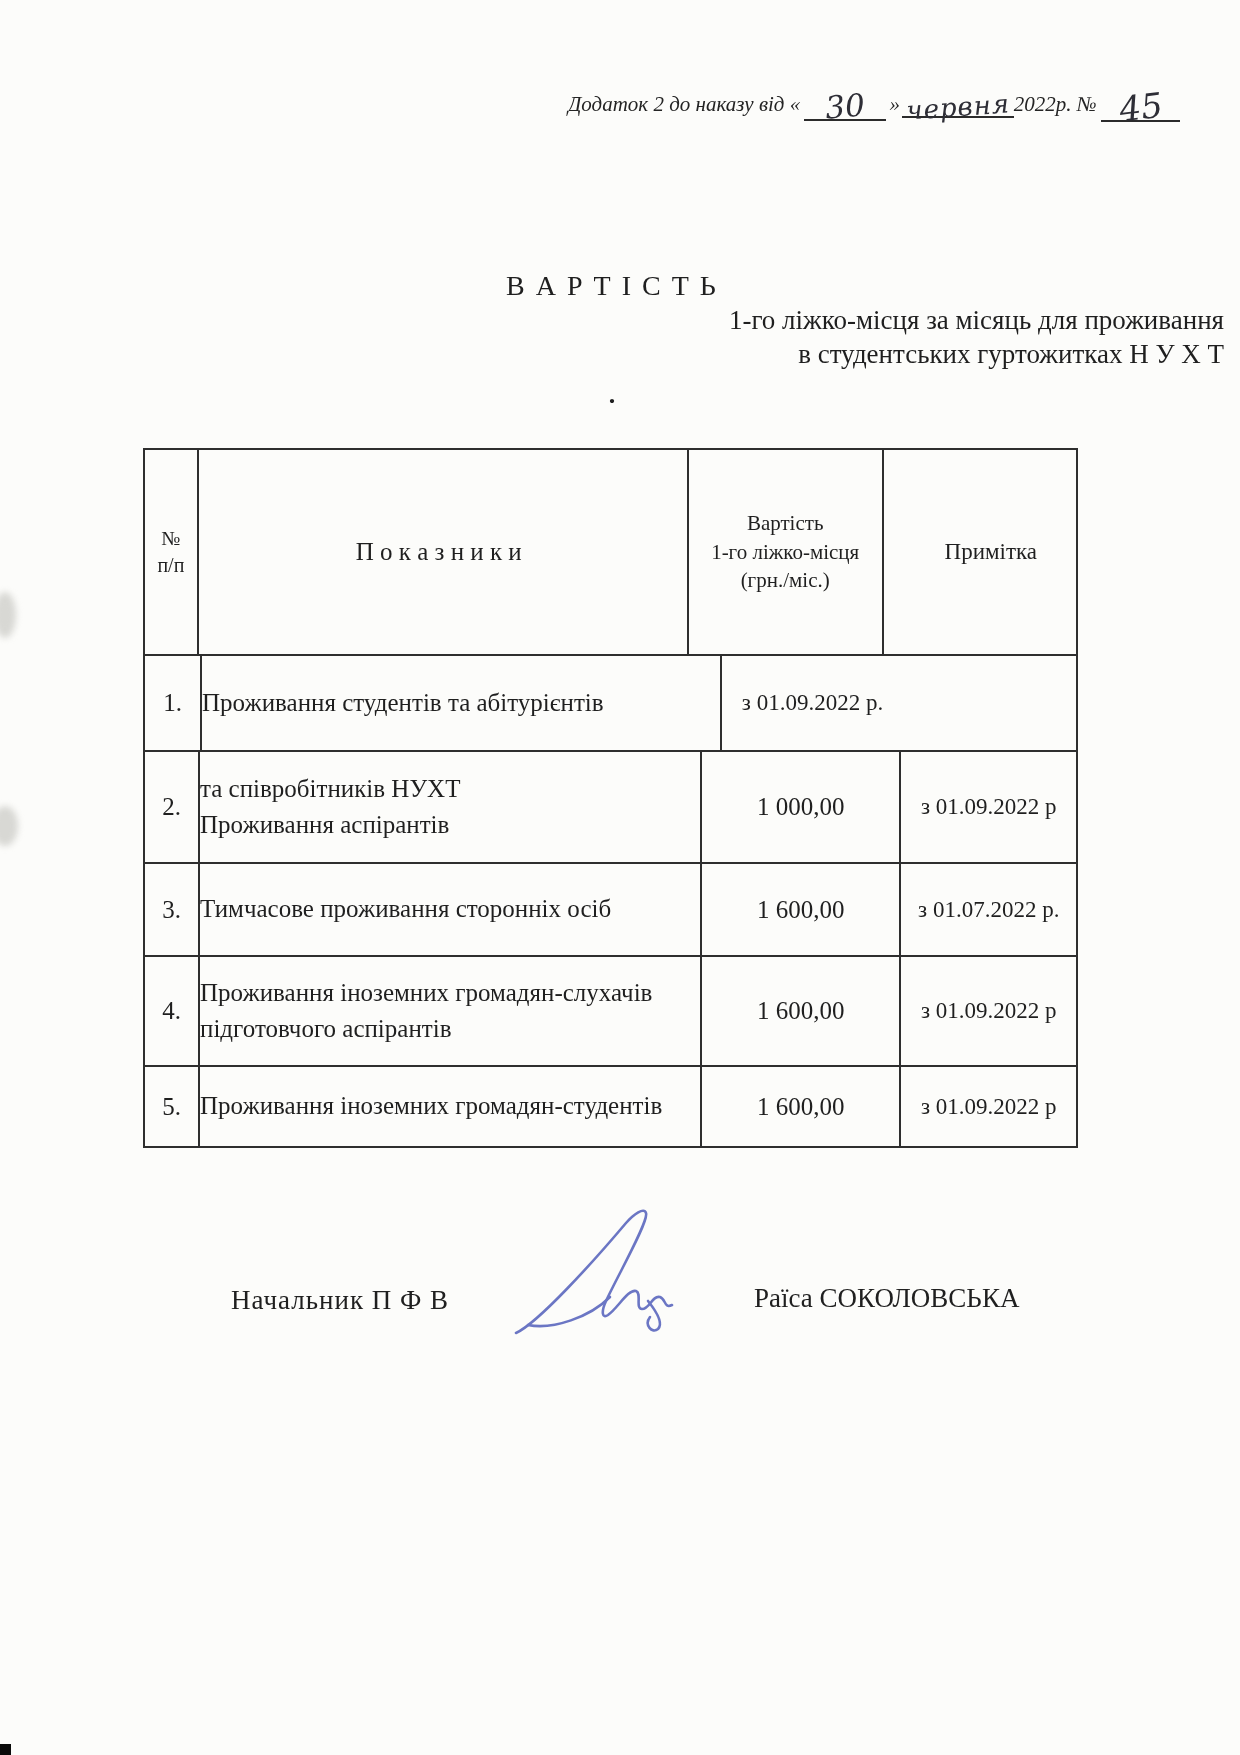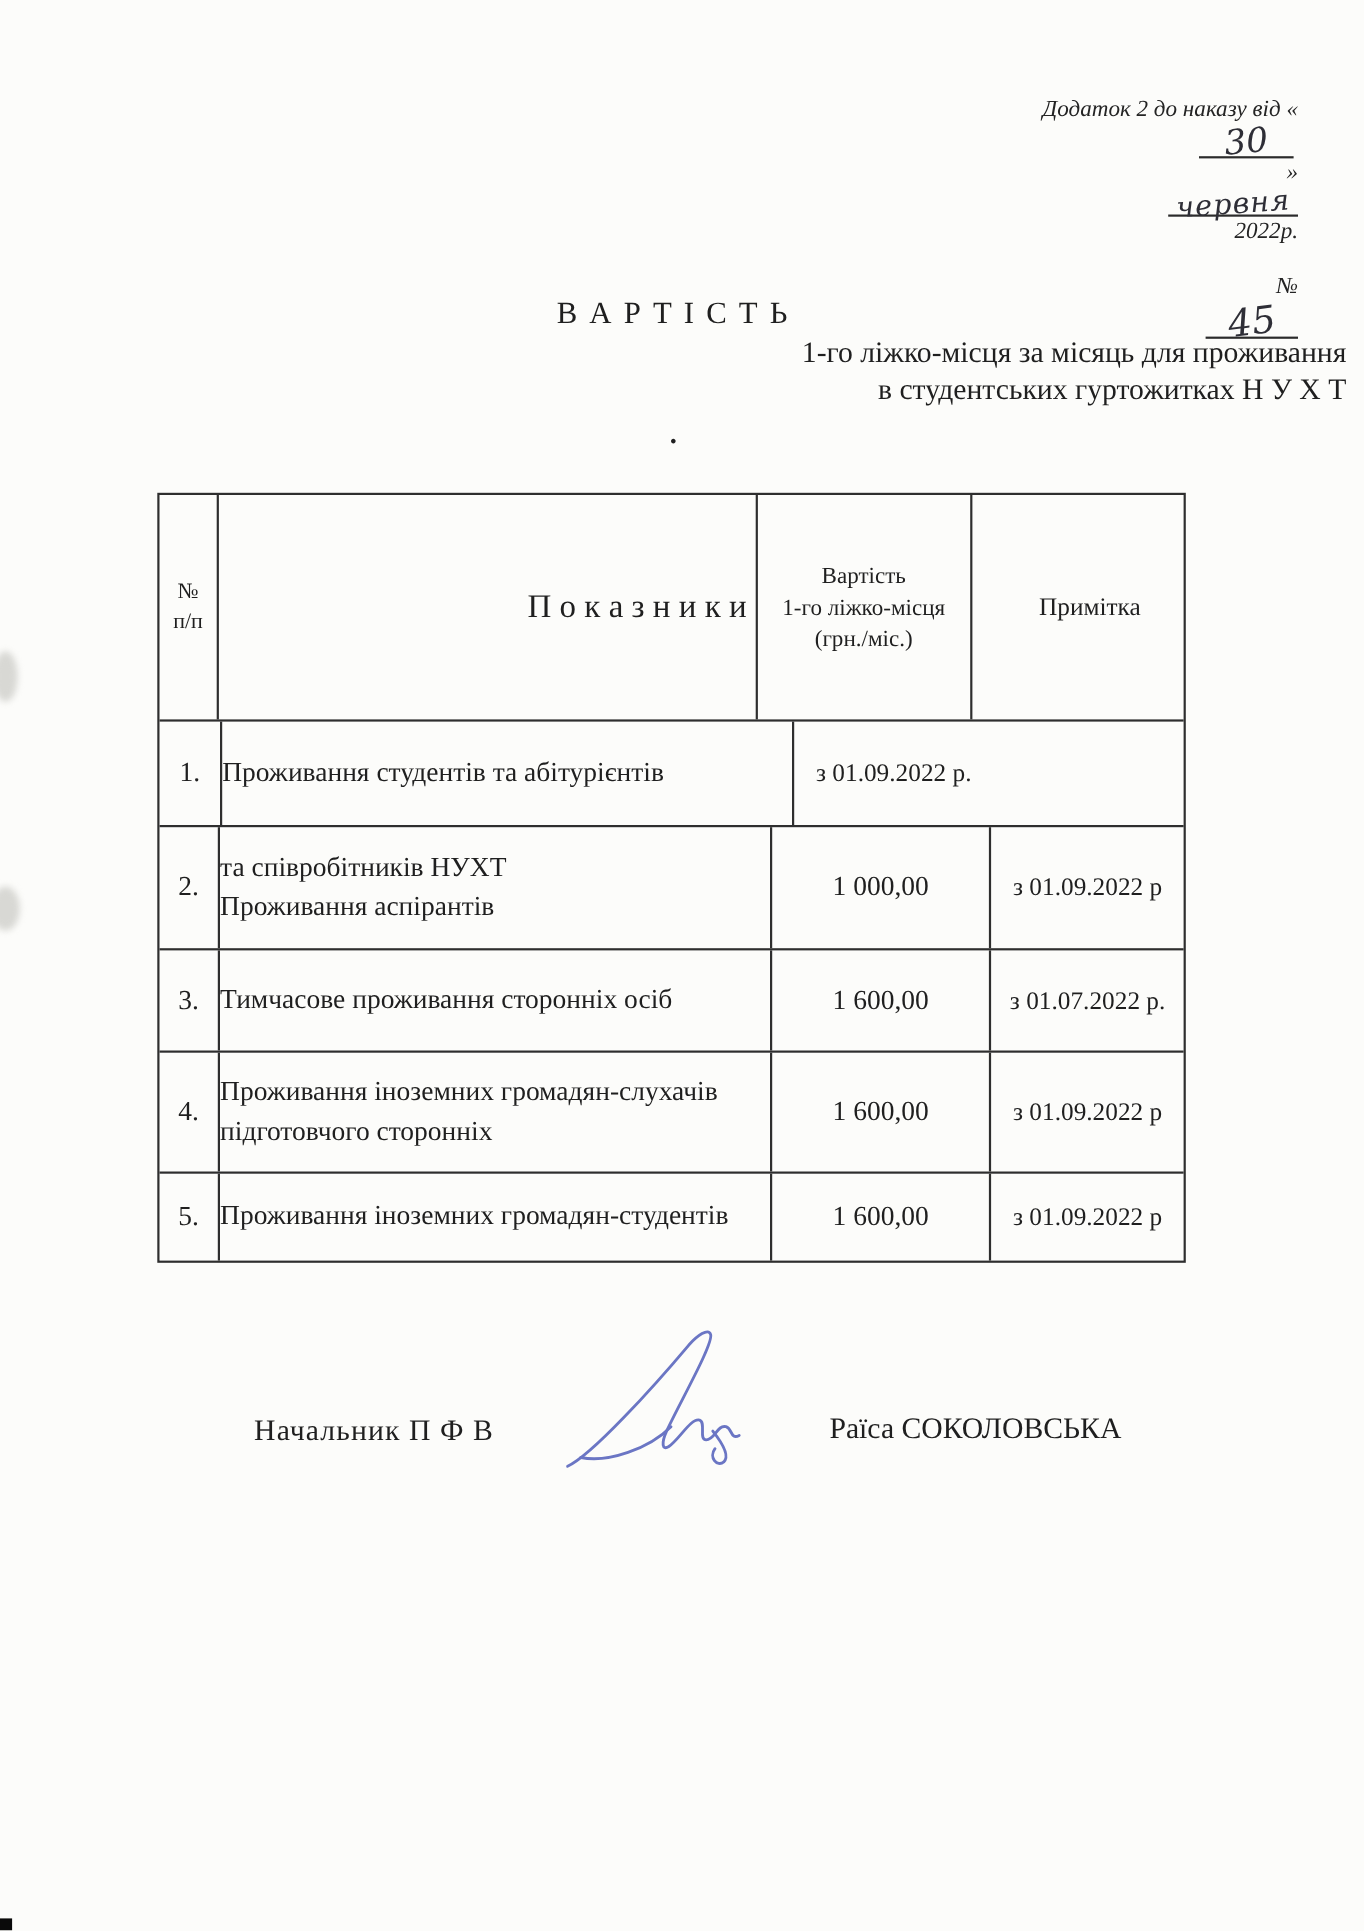--- a/index.html
+++ b/index.html
@@ -9,22 +9,22 @@
     font-family: "Liberation Serif", serif;
     color: #1f1f1f;
     position: relative;
     overflow: hidden;
   }
   .page { position: absolute; inset: 0; }
 
   
   .appendix {
     position: absolute; top: 86px; left: 568px; right: 60px;
-    display: flex; align-items: flex-end; white-space: nowrap;
-    font-style: italic; font-size: 21px; color: #242424; flex-direction: column;
+    display: flex; align-items: center; white-space: nowrap;
+    font-style: italic; font-size: 21px; color: #242424;
   }
   .blank {
     display: inline-block; border-bottom: 2px solid #2b2b2b;
     text-align: center; line-height: 1;
   }
   .blank-day   { width: 86px;  margin: 0 4px; }
   .blank-month { width: 118px; margin-left: 2px; }
   .blank-no    { width: 84px;  margin-left: 4px; }
   .hand {
     display: inline-block; font-style: italic; color: #2e2e36;
@@ -56,21 +56,21 @@
     display: flex; flex-direction: column; justify-content: center;
   }
   .t-cell:last-child { border-right: none; }
   .c-num  { width: 57px;  align-items: center; text-align: center; }
   .c-ind  { width: 520px; padding-right: 8px; align-items: flex-start; text-align: left; }
   .c-cost { width: 207px; align-items: center; text-align: center; }
   .c-note { width: 181px; align-items: center; text-align: center; }
 
   .t-header { height: 204px; }
   .t-header .t-cell { font-size: 21px; line-height: 1.35; }
-  .t-header .c-ind { align-items: flex-end; text-align: center; font-size: 30px; padding-left: 0; }
+  .t-header .c-ind { align-items: center; text-align: center; font-size: 25px; padding-left: 0; }
   .t-header .c-num { font-size: 20px; }
   .t-header .c-note { font-size: 23px; margin-left: 22px; }
 
   .r1 { height: 94px; }
   .r2 { height: 110px; }
   .r3 { height: 91px; }
   .r4 { height: 108px; }
   .r5 { height: 79px; }
 
   .body-row .c-num  { font-size: 25px; }
@@ -177,21 +177,21 @@
           <div>з 01.07.2022 р.</div>
         </div>
     </div>
 
     <div class="t-row body-row r4">
       <div class="t-cell c-num">
           <div>4.</div>
         </div>
       <div class="t-cell c-ind">
         <div>Проживання іноземних громадян-слухачів</div>
-        <div>підготовчого сторонніх</div>
+        <div>підготовчого аспірантів</div>
       </div>
       <div class="t-cell c-cost">
           <div>1 600,00</div>
         </div>
       <div class="t-cell c-note">
           <div>з 01.09.2022 р</div>
         </div>
     </div>
 
     <div class="t-row body-row r5">

